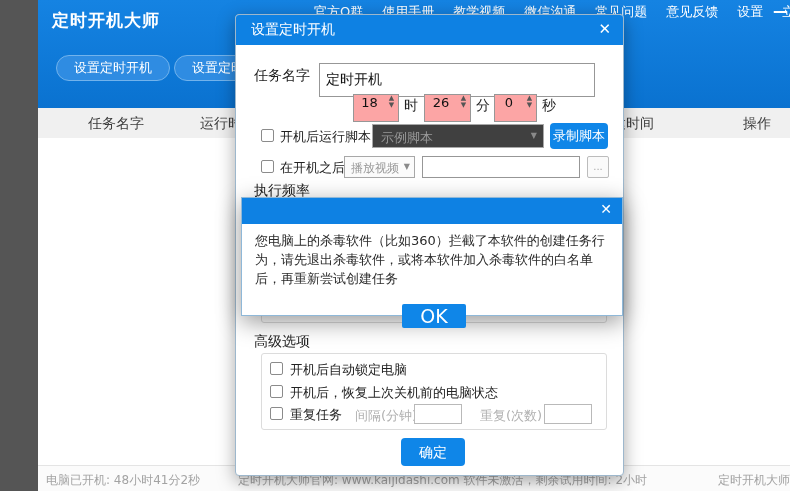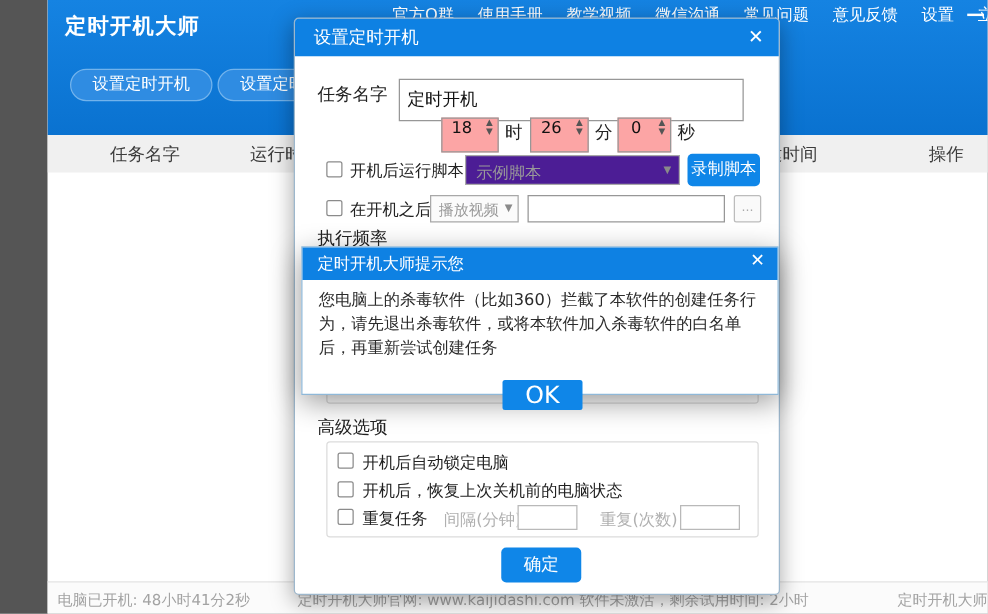--- a/index.html
+++ b/index.html
@@ -48,21 +48,21 @@
   .spinner { position:absolute; top:79px; height:28px; border:1px solid #979797; background:#fca5a5; display:flex; align-items:flex-start; }
   .sp1{left:117px;width:46px} .sp2{left:188px;width:47px} .sp3{left:258px;width:43px}
   .spin-val { flex:1; text-align:center; font-size:13px; color:#111; }
   .spin-arrows { width:13px; display:flex; flex-direction:column; align-items:center; justify-content:center;
                  color:#555; font-size:7px; line-height:7px; cursor:pointer; }
   .unit { position:absolute; top:82px; font-size:14px; color:#222; }
   .u1{left:168px} .u2{left:240px} .u3{left:306px}
 
   .checkbox { position:absolute; width:13px; height:13px; background:#fff; border:1px solid #8b8b8b; border-radius:2px; cursor:pointer; }
 
-  .dd { position:absolute; border:1px solid #a8a8a8; background:#4c1d95; cursor:pointer; }
+  .dd { position:absolute; border:1px solid #a8a8a8; background:#404040; cursor:pointer; }
   .dd-text { position:absolute; left:8px; top:4px; font-size:13px; color:#999; white-space:nowrap; }
   .dd-arrow { position:absolute; right:6px; top:6px; font-size:8px; color:#8a8a8a; }
   .dd-script { left:136px; top:109px; width:172px; height:24px; }
   .dd-after  { left:108px; top:141px; width:71px; height:22px; background:#fbfbfb; }
   .dd-after .dd-text { left:6px; top:3px; font-size:12px; }
   .dd-after .dd-arrow { right:4px; top:5px; }
 
   .btn-blue { background:#0f86e8; color:#fff; text-align:center; border-radius:4px; cursor:pointer; }
   .btn-record { position:absolute; left:314px; top:108px; width:58px; height:26px; line-height:26px; font-size:13px; }
   .file-input { position:absolute; left:186px; top:141px; width:158px; height:22px; border:1px solid #979797;
@@ -197,20 +197,19 @@
       <input class="mini-input" style="left: 152px; top: 50px;" type="text">
       <span class="gray-lbl" style="left:218px; top:53px;">重复(次数)</span>
       <input class="mini-input" style="left: 282px; top: 50px;" type="text">
     </div>
 
     <div class="btn-blue btn-confirm">确定</div>
   </div>
 
   <div class="alert">
     <div class="alert-title">
-      <span class="alert-title-text">定时开机大师提示您</span>
       <span class="alert-close">✕</span>
     </div>
     <div class="alert-msg">您电脑上的杀毒软件（比如360）拦截了本软件的创建任务行为，请先退出杀毒软件，或将本软件加入杀毒软件的白名单后，再重新尝试创建任务</div>
     <div class="btn-blue alert-ok">OK</div>
   </div>
 
 </div>
 
 </body></html>

